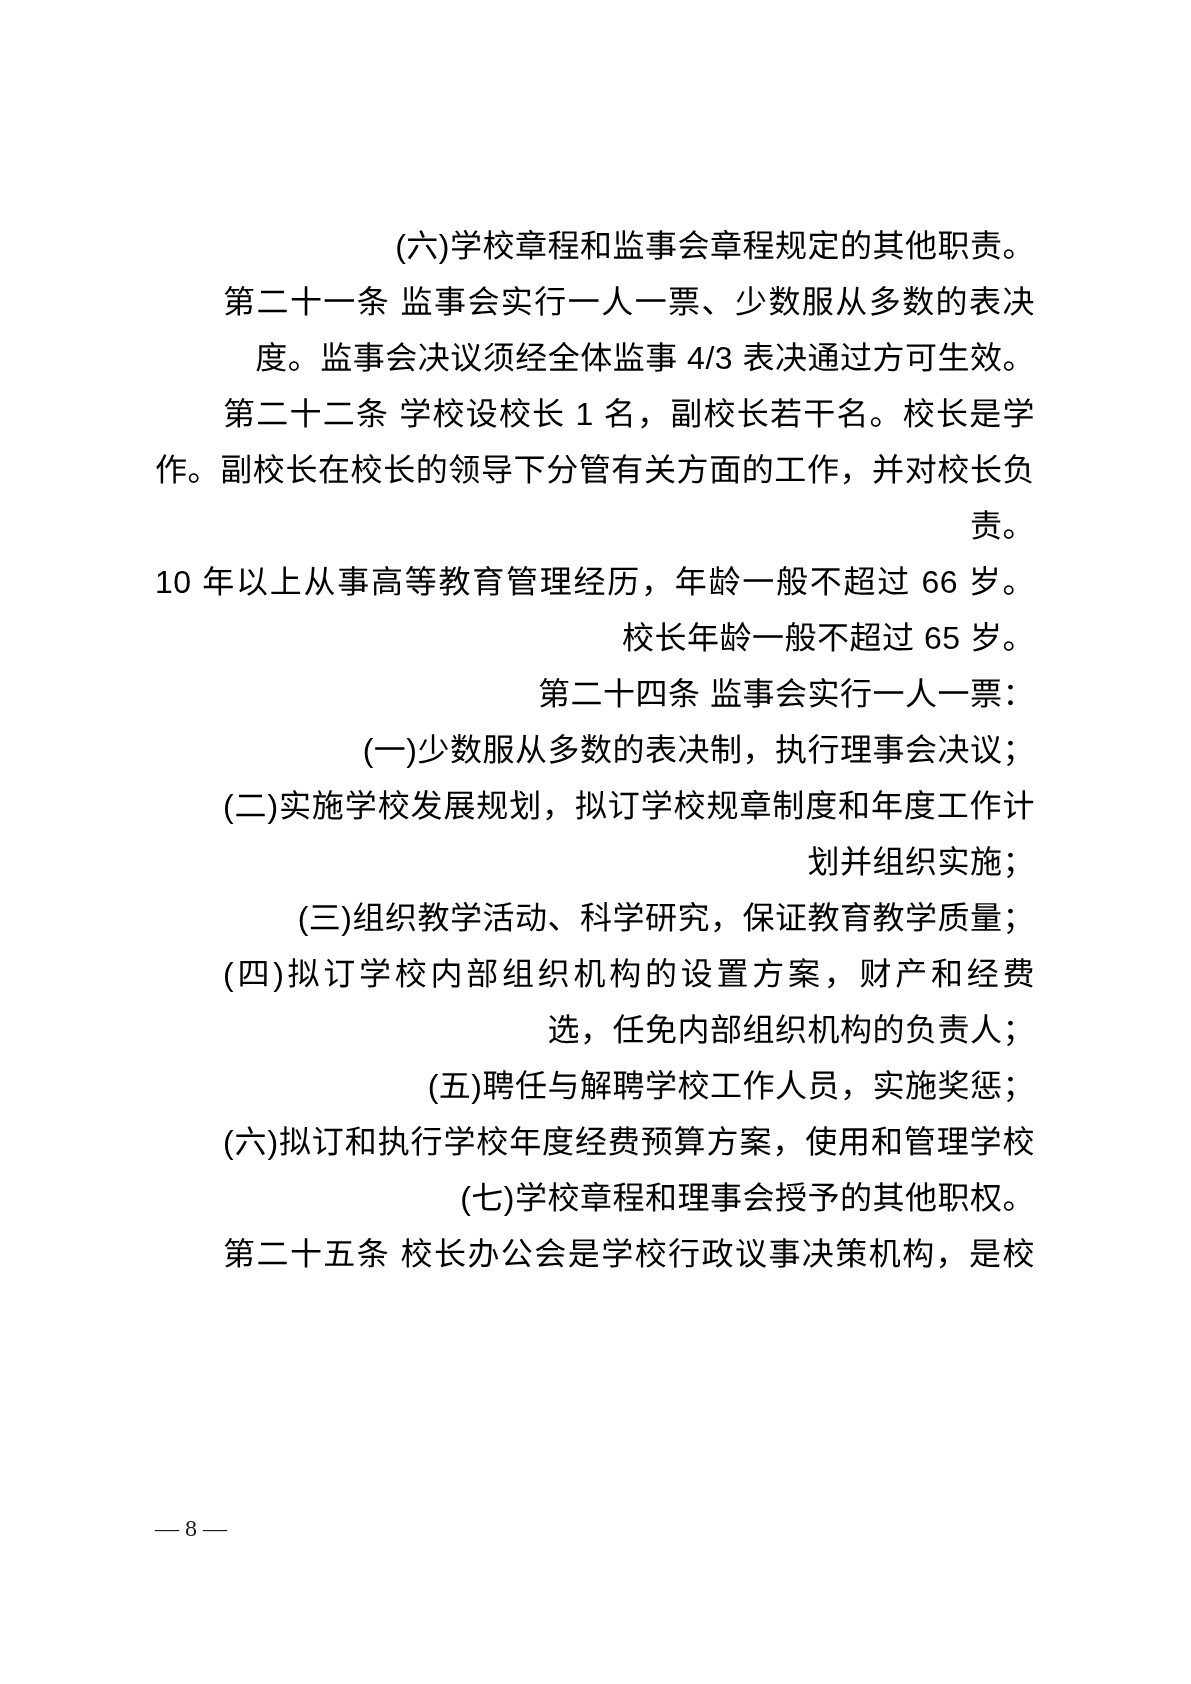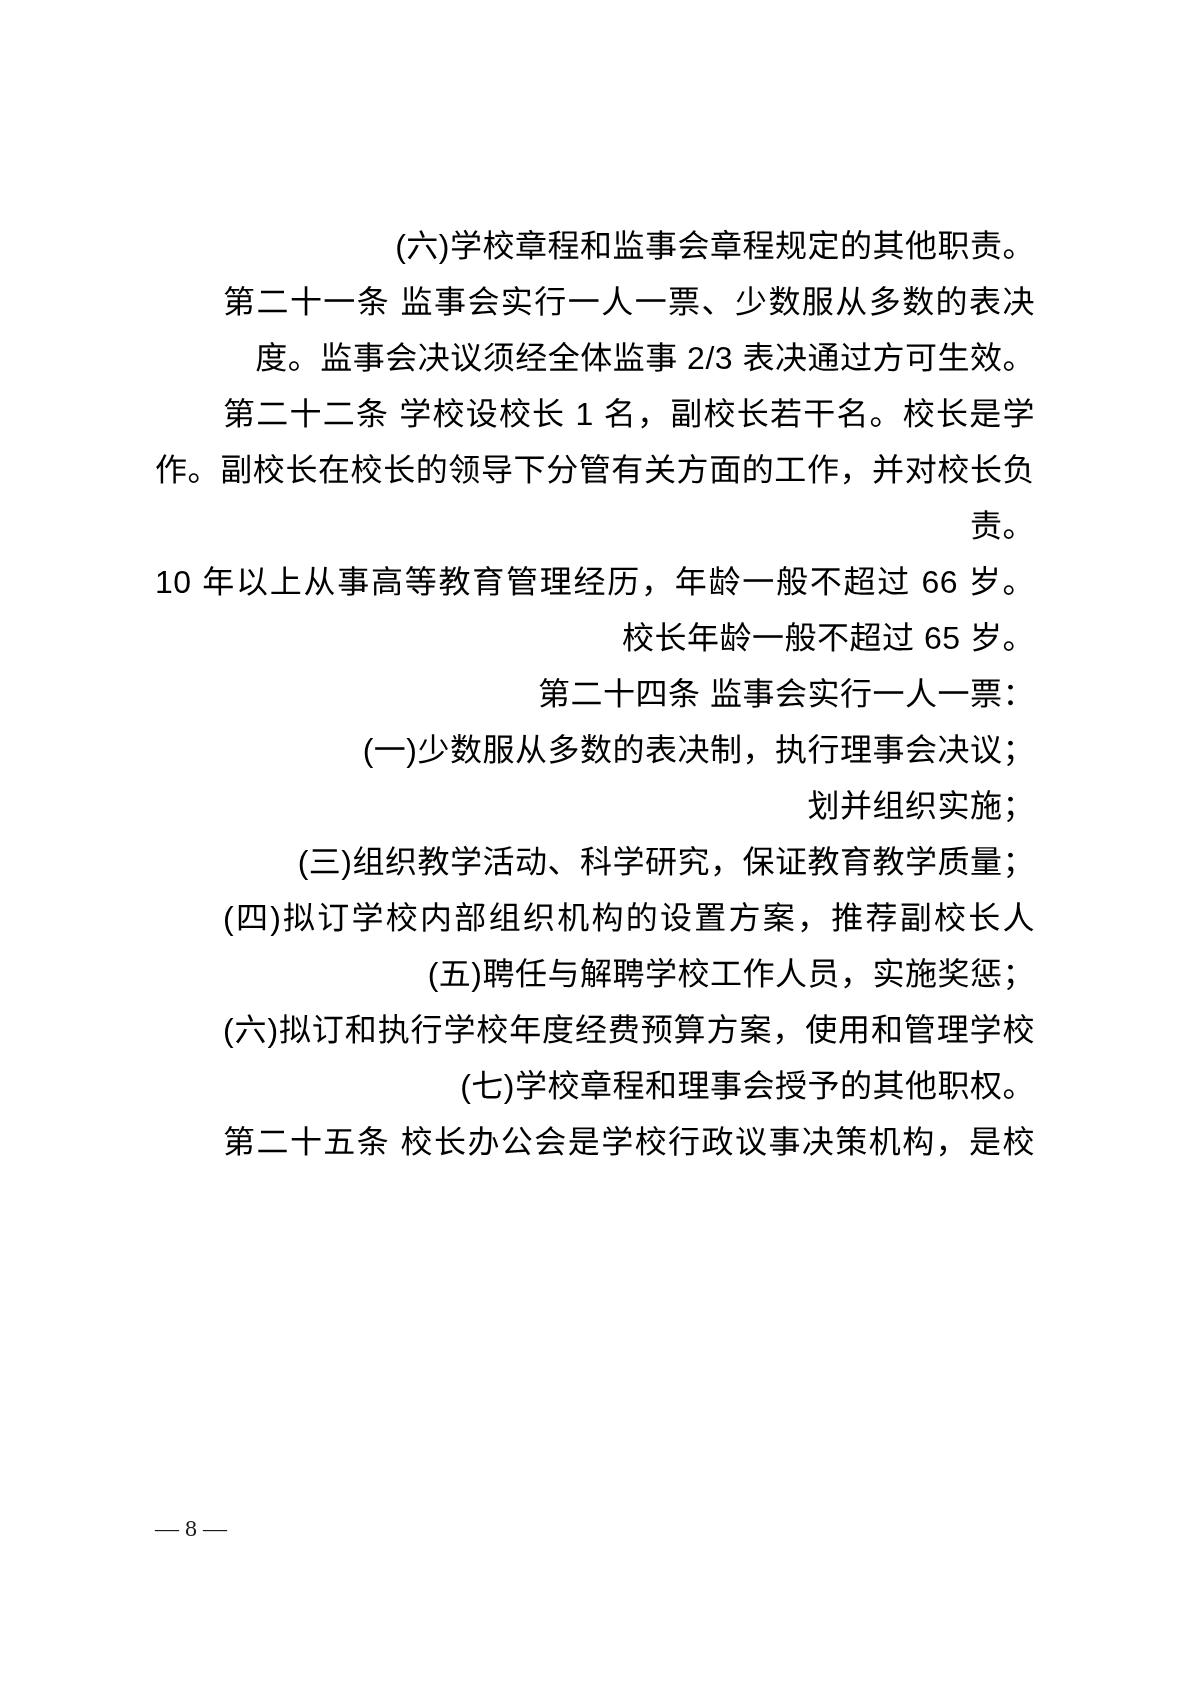--- a/index.html
+++ b/index.html
@@ -50,30 +50,32 @@
   }
 </style>
 </head>
 <body>
 
 <div class="page">
   <div class="text-body">
 
   <div class="line indent">(六)学校章程和监事会章程规定的其他职责。</div>
       <div class="line indent j">第二十一条 监事会实行一人一票、少数服从多数的表决制</div>
-      <div class="line">度。监事会决议须经全体监事 2/3 表决通过方可生效。</div>
+      <div class="line">度。监事会决议须经全体监事 4/3 表决通过方可生效。</div>
       <div class="line indent j">第二十二条 学校设校长 1 名，副校长若干名。校长是学校</div>
       <div class="line j">作。副校长在校长的领导下分管有关方面的工作，并对校长负</div>
       <div class="line">责。</div>
       <div class="line j">10 年以上从事高等教育管理经历，年龄一般不超过 66 岁。副</div>
       <div class="line">校长年龄一般不超过 65 岁。</div>
       <div class="line indent">第二十四条 监事会实行一人一票：</div>
       <div class="line indent">(一)少数服从多数的表决制，执行理事会决议；</div>
+      <div class="line indent j">(二)实施学校发展规划，拟订学校规章制度和年度工作计</div>
       <div class="line">划并组织实施；</div>
       <div class="line indent">(三)组织教学活动、科学研究，保证教育教学质量；</div>
-      <div class="line indent j">(四)拟订学校内部组织机构的设置方案，推荐副校长人</div>
+      <div class="line indent j">(四)拟订学校内部组织机构的设置方案，财产和经费</div>
+      <div class="line">选，任免内部组织机构的负责人；</div>
       <div class="line indent">(五)聘任与解聘学校工作人员，实施奖惩；</div>
       <div class="line indent j">(六)拟订和执行学校年度经费预算方案，使用和管理学校</div>
       <div class="line indent">(七)学校章程和理事会授予的其他职权。</div>
       <div class="line indent j">第二十五条 校长办公会是学校行政议事决策机构，是校长</div>
     </div>
   <div class="footer">— 8 —</div>
 </div>
 
 </body></html>

